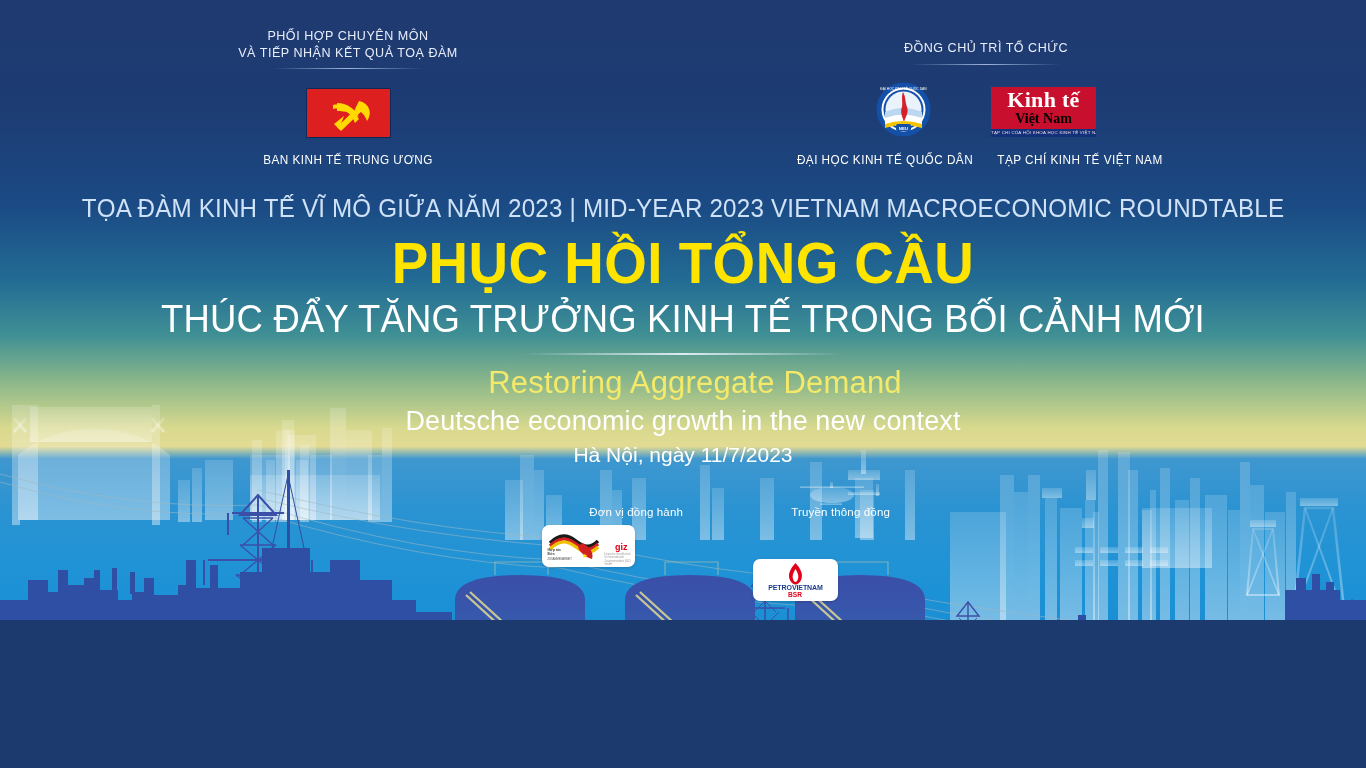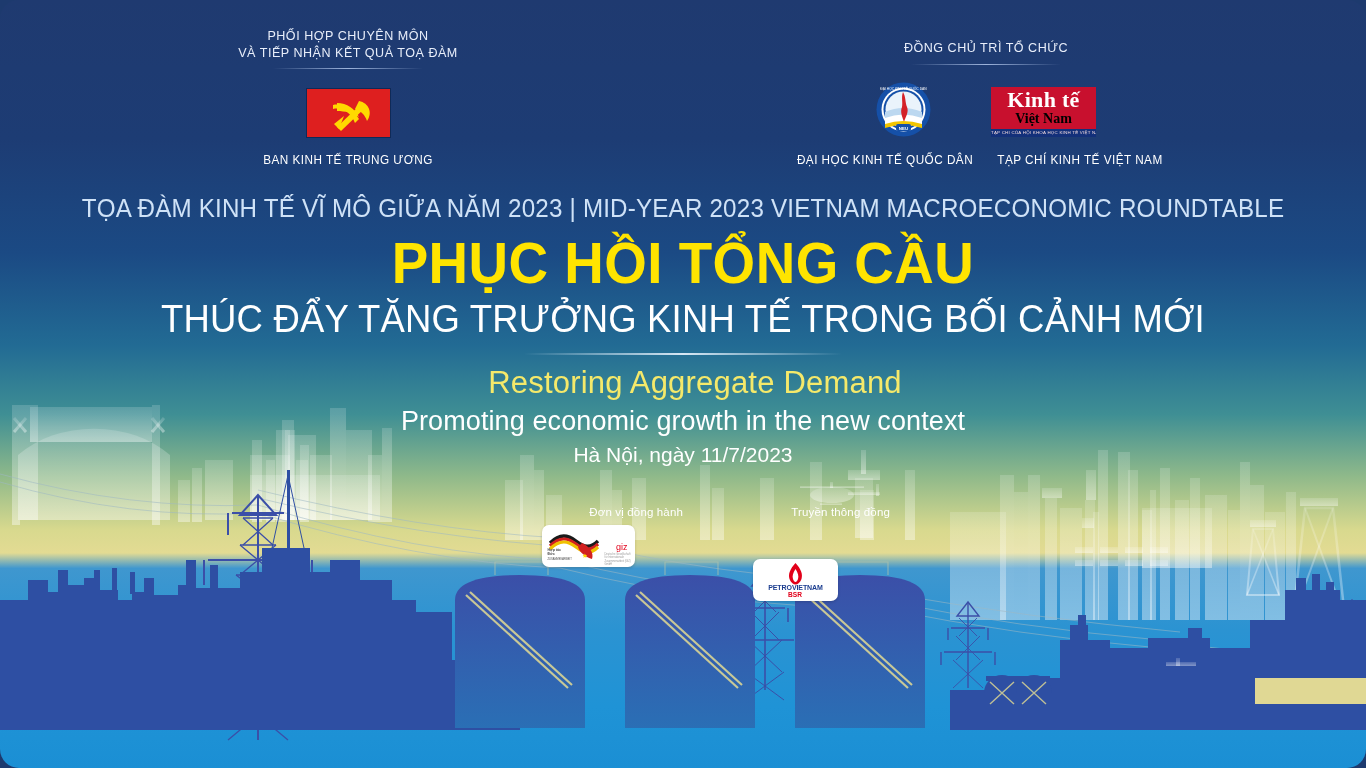--- a/index.html
+++ b/index.html
@@ -3,23 +3,22 @@
 <meta charset="utf-8">
 <style>
   * { margin:0; padding:0; box-sizing:border-box; }
   html,body { width:1366px; height:768px; overflow:hidden; }
   body {
     font-family:"Liberation Sans", sans-serif;
     background:#1d3a6e;
   }
   #poster {
     position:relative;
-    width:1366px; height:768px;
+    width:1366px; height:620px;
     overflow:hidden;
-    border-radius:19px;
   }
 
   
   .bg-sky {
     position:absolute; inset:0;
     background:linear-gradient(180deg,
       #1f3a70 0%,
       #1d3c74 18%,
       #1b4a84 33%,
       #226b94 45%,
@@ -180,21 +179,21 @@
   .sp-card.giz { width:93px; height:42px; }
   .sp-card.bsr { width:85px; height:42px;margin-top:40px; }
 
   .giz-txt {
     position:absolute; left:6px; bottom:5px;
     font-size:3.6px; line-height:4.4px; color:#4a4a4a;
     text-align:left; font-weight:bold;
   }
   .giz-mark {
     position:absolute; right:7px; top:18px;
-    color:#e2001a; font-weight:normal; font-size:9px; line-height:9px;
+    color:#e2001a; font-weight:bold; font-size:9px; line-height:9px;
     font-family:"Liberation Sans", sans-serif;
   }
   .giz-mark-sub {
     position:absolute; right:6px; top:19px;
     width:28px; font-size:2.6px; line-height:3.3px; color:#9b9b9b; text-align:left;
   }
   .bsr-t1 {
     position:absolute; left:0; right:0; top:25px;
     font-size:7.4px; line-height:8px; font-weight:bold;
     color:#1b3d8f; letter-spacing:-.1px; text-align:center;
@@ -571,21 +570,21 @@
     <div class="logo-cap cap-m">ĐẠI HỌC KINH TẾ QUỐC DÂN</div>
     <div class="logo-cap cap-r">TẠP CHÍ KINH TẾ VIỆT NAM</div>
   </div>
 
   <div class="titles">
     <div class="t-kicker">TỌA ĐÀM KINH TẾ VĨ MÔ GIỮA NĂM 2023 | MID-YEAR 2023 VIETNAM MACROECONOMIC ROUNDTABLE</div>
     <div class="t-main">PHỤC HỒI TỔNG CẦU</div>
     <div class="t-sub">THÚC ĐẨY TĂNG TRƯỞNG KINH TẾ TRONG BỐI CẢNH MỚI</div>
     <div class="t-rule"></div>
     <div class="t-en1">Restoring Aggregate Demand</div>
-    <div class="t-en2">Promoting economic growth in the new context</div>
+    <div class="t-en2">Deutsche economic growth in the new context</div>
     <div class="t-date">Hà Nội, ngày 11/7/2023</div>
   </div>
 
   <div class="sponsors">
 
     <div class="sp-group sp-a">
       <div class="sp-label">Đơn vị đồng hành</div>
       <div class="sp-card giz">
         <svg viewBox="0 0 93 42" width="93" height="42">
           <path d="M8 18 C18 8 26 10 34 16 C42 22 48 24 56 16" stroke="#1a1a1a" stroke-width="3.4" fill="none"></path>

